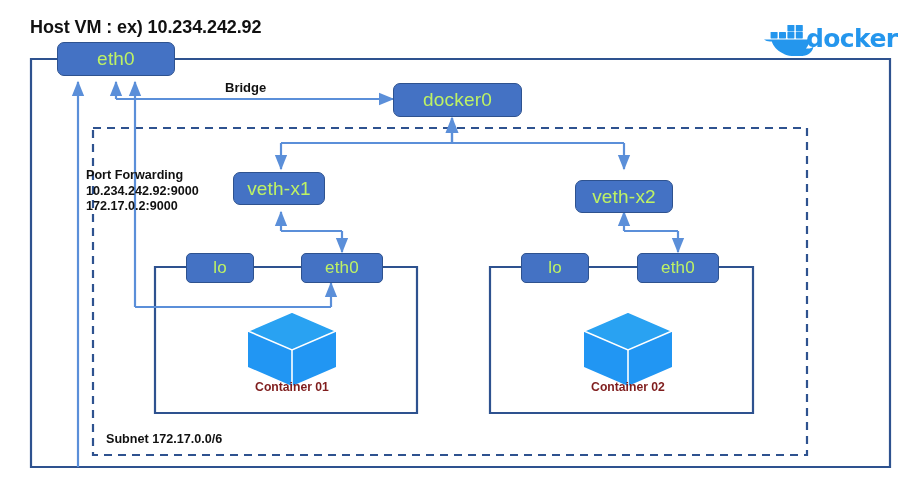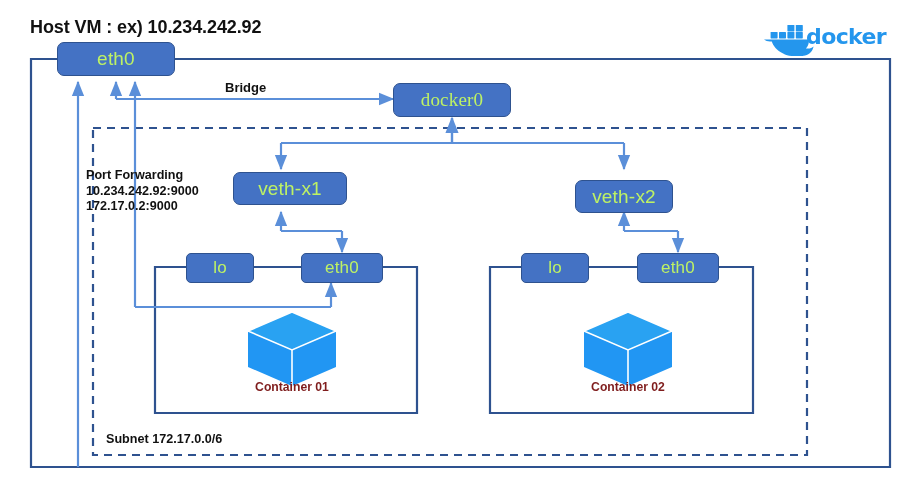--- a/index.html
+++ b/index.html
@@ -23,21 +23,21 @@
   .centerlabel{position:absolute;font-size:13px;font-weight:bold;color:#111111;
                white-space:nowrap;padding-left:7px;}
   .subnetlabel{position:absolute;font-size:12.6px;font-weight:bold;color:#111111;
                white-space:nowrap;}
   .cubelabel{position:absolute;font-size:12.2px;font-weight:bold;color:#7f1d1d;
              white-space:nowrap;text-align:center;}
   .cube{position:absolute;}
 
   
   .dockerlogo{position:absolute;left:762px;top:22px;width:130px;height:34px;}
-  .dockerword{position:absolute;left:806px;top:24px;font-size:22px;
+  .dockerword{position:absolute;left:806px;top:24px;font-size:25px;
               font-weight:bold;color:#2496ED;letter-spacing:-0.6px;
               font-family:"DejaVu Sans",sans-serif;}
 </style>
 </head>
 <body>
 
 <div id="stage">
 
   <svg class="layer" viewBox="0 0 921 494">
     <defs>
@@ -116,29 +116,29 @@
                  C14.8 28.3 11 23.5 9.8 19.4 C7 19.8 3.9 19.3 2 17.6 z"></path>
       </g>
     </svg>
   </div>
   <div class="dockerword">docker</div>
 
   <div class="node" style="left:57px;top:42px;width:118px;height:34px;">eth0</div>
 
   <div class="centerlabel" style="left:218px;top:80px;">Bridge</div>
 
-  <div class="node" style="left:393px;top:83px;width:118px;height:34px;font-family:Liberation Serif, serif;">docker0</div>
+  <div class="node" style="left:393px;top:83px;width:129px;height:34px;">docker0</div>
 
   <div class="plabel" style="left:86px;top:168px;">
     <div>Port Forwarding</div>
     <div>10.234.242.92:9000</div>
     <div>172.17.0.2:9000</div>
   </div>
 
-  <div class="node" style="left:233px;top:172px;width:114px;height:33px;">veth-x1</div>
+  <div class="node" style="left:233px;top:172px;width:92px;height:33px;">veth-x1</div>
   <div class="node" style="left:575px;top:180px;width:98px;height:33px;">veth-x2</div>
 
   <div class="node small" style="left:186px;top:253px;width:68px;height:30px;">lo</div>
   <div class="node small" style="left:301px;top:253px;width:82px;height:30px;">eth0</div>
 
   <div class="node small" style="left:521px;top:253px;width:68px;height:30px;">lo</div>
   <div class="node small" style="left:637px;top:253px;width:82px;height:30px;">eth0</div>
 
   <div class="cube" style="left:246px;top:310px;">
     <svg width="92" height="78" viewBox="0 0 92 78">

